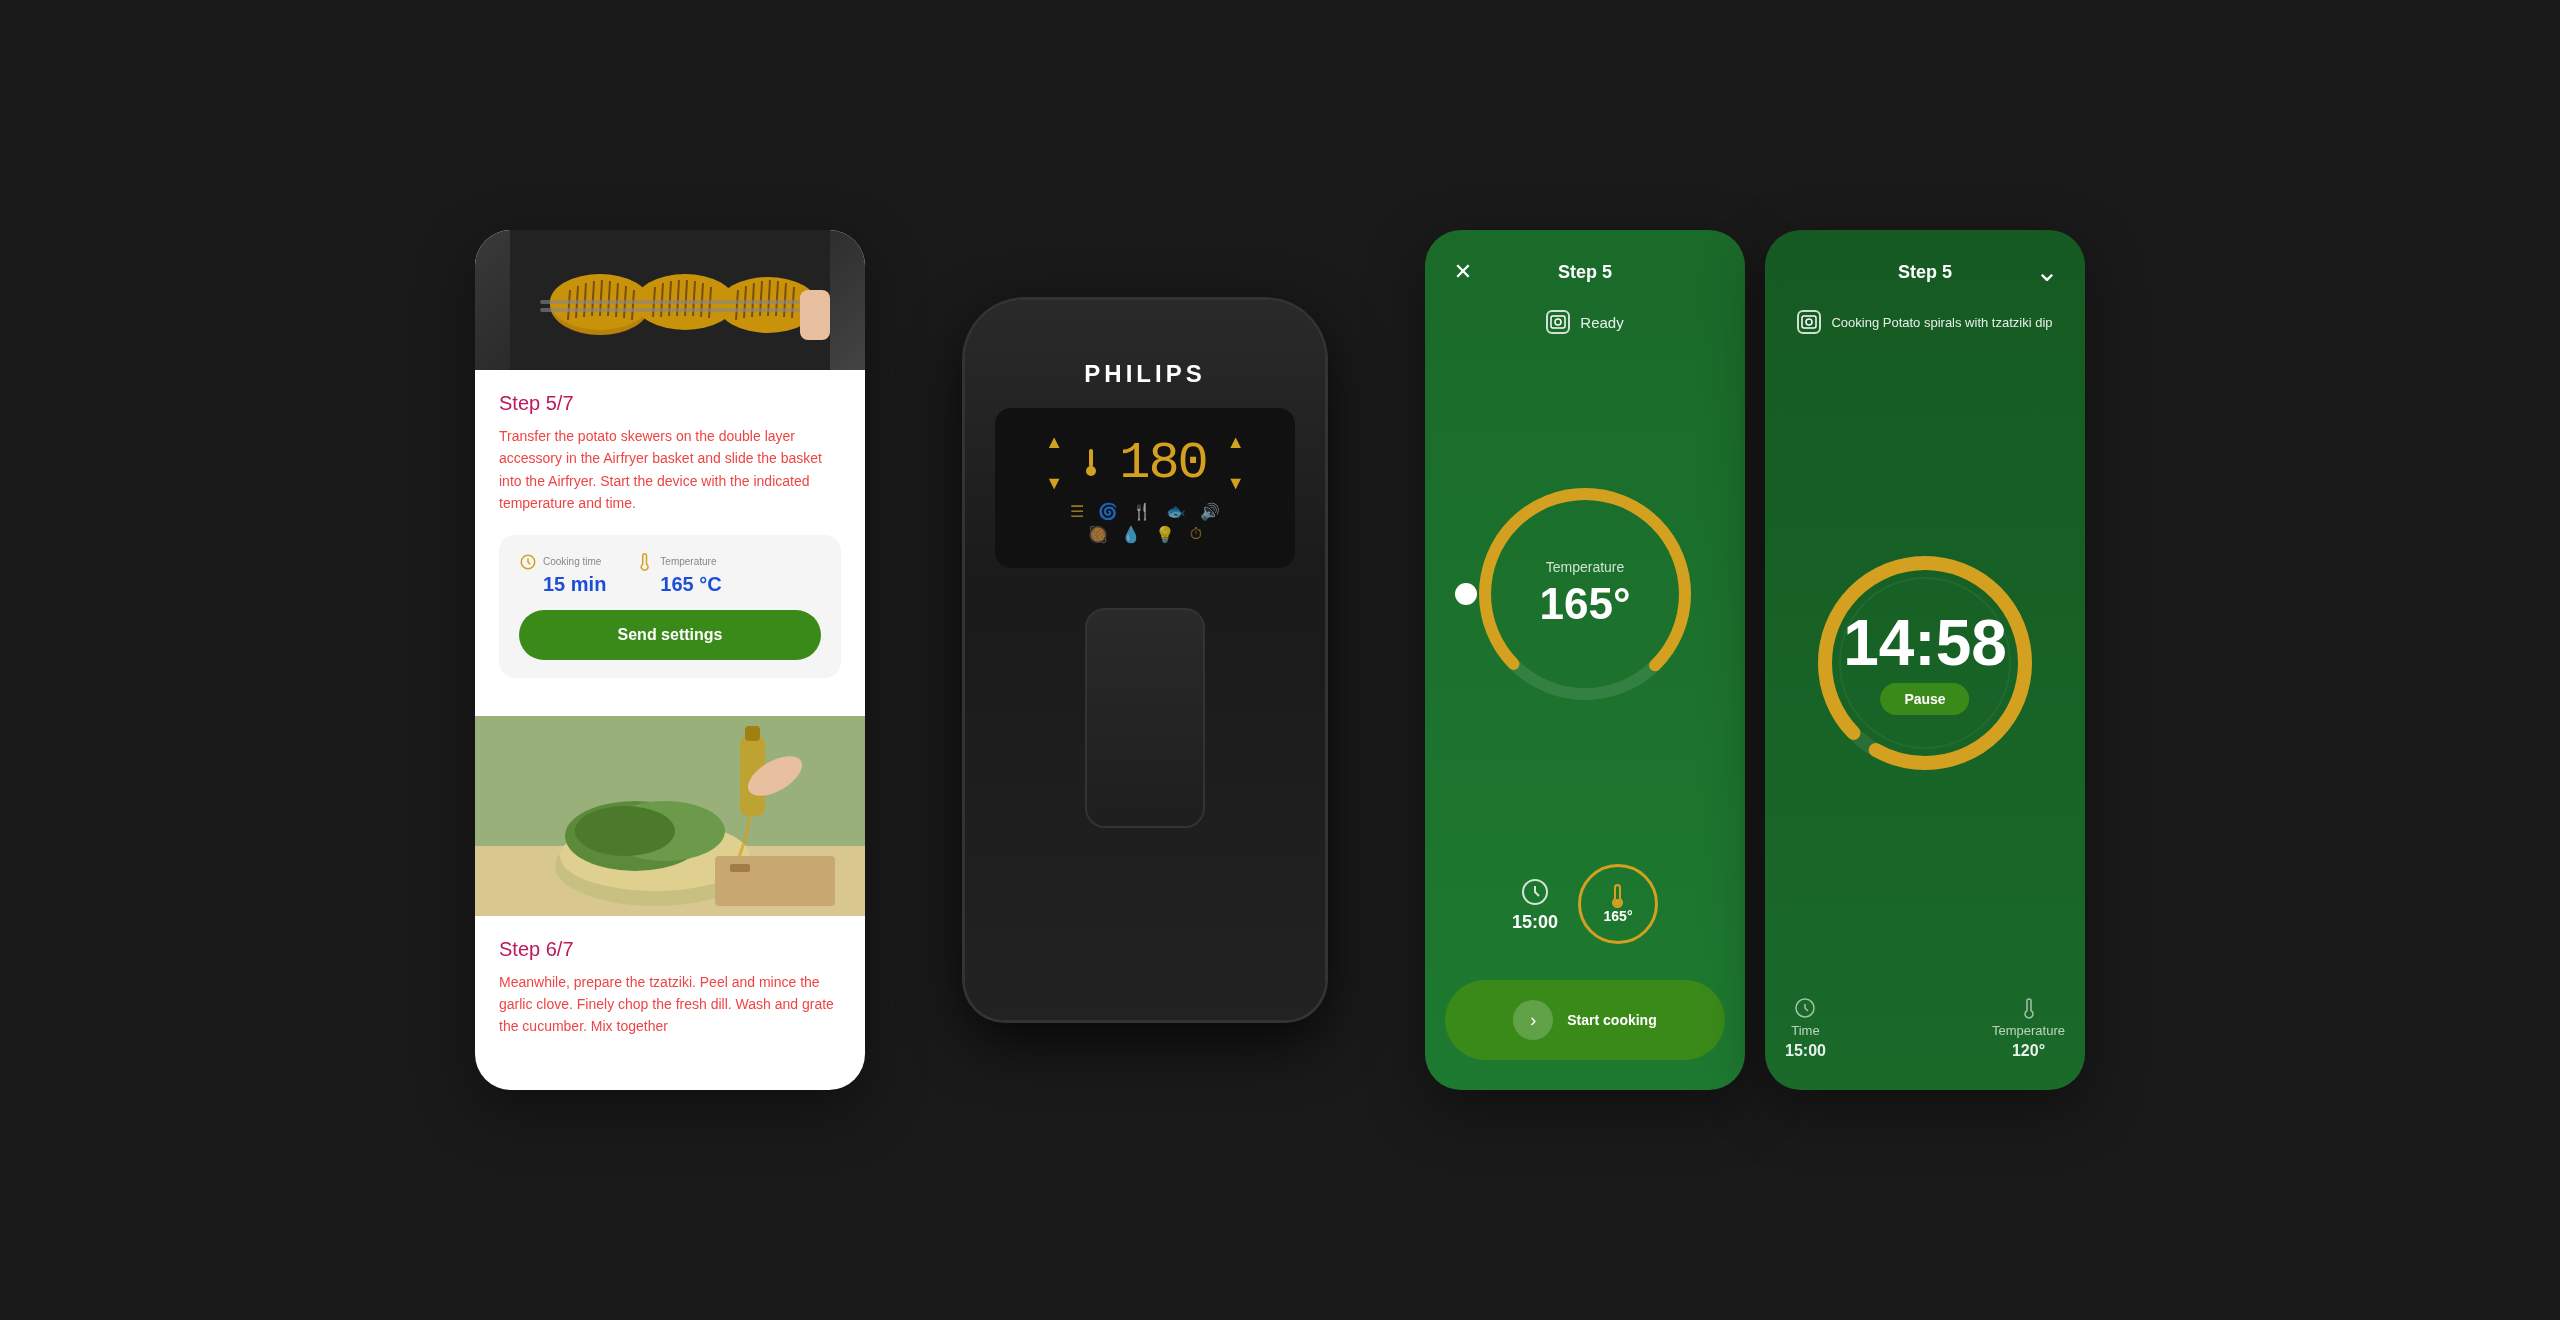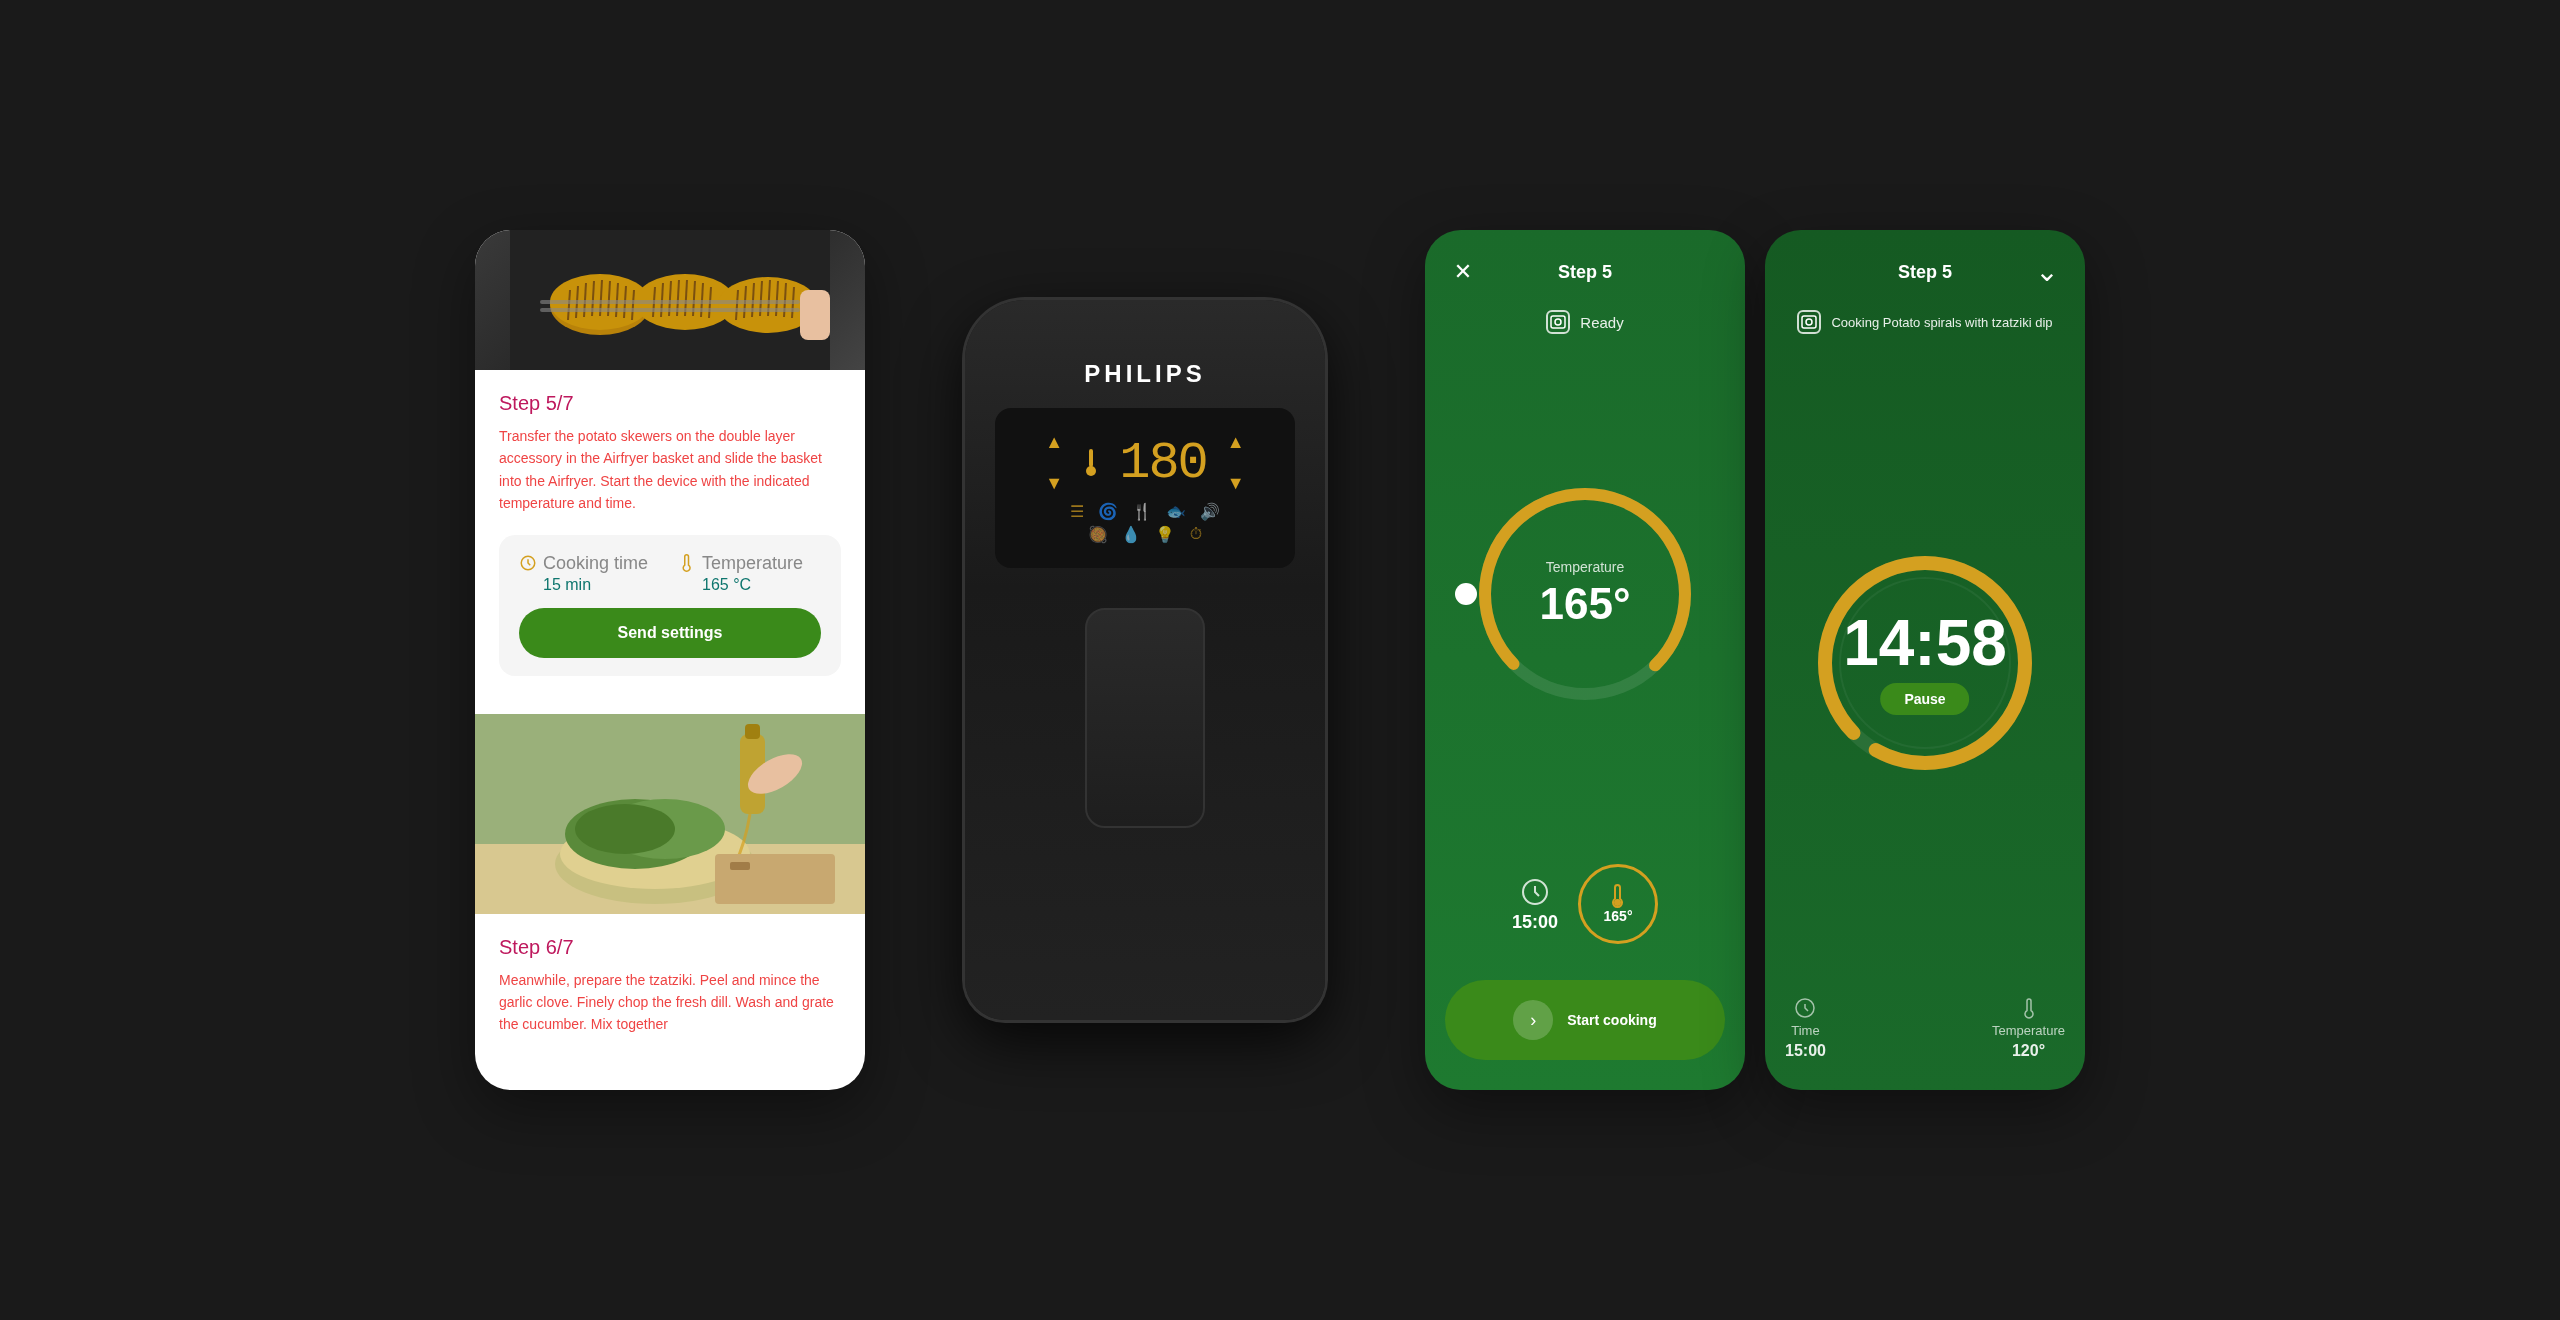--- a/index.html
+++ b/index.html
@@ -94,33 +94,33 @@
       display: flex;
       flex-direction: column;
       gap: 2px;
     }
 
     .setting-label-row {
       display: flex;
       align-items: center;
       gap: 6px;
       color: #888;
-      font-size: 18px;
+      font-size: 10px;
     }
 
     .setting-icon {
       width: 18px;
       height: 18px;
       color: #d4a020;
     }
 
     .setting-value {
-      font-size: 16px;
-      font-weight: 400;
-      color: #0f766e;
+      font-size: 20px;
+      font-weight: 700;
+      color: #1d4ed8;
       padding-left: 24px;
     }
 
     .send-btn {
       width: 100%;
       background: #3a8a1a;
       color: #fff;
       border: none;
       border-radius: 30px;
       padding: 16px;

